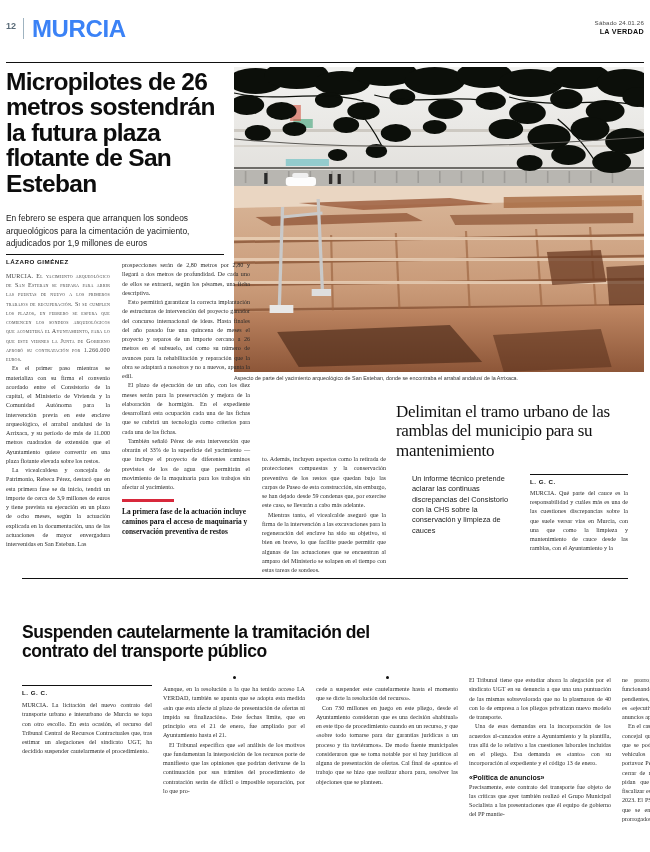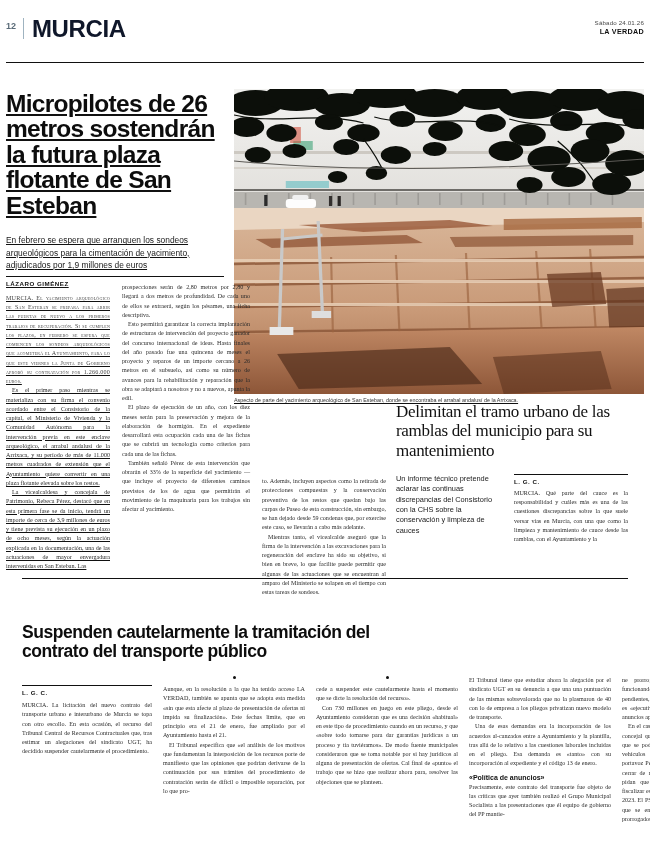--- a/index.html
+++ b/index.html
@@ -45,21 +45,21 @@
     align-self: stretch;
     background: #9fb3c0;
     margin-right: 8px;
     height: 21px;
   }
   .section-name {
     font-family: "Liberation Sans", sans-serif;
     font-weight: bold;
     font-size: 24px;
     letter-spacing: -0.4px;
-    color: #0f172a;
+    color: #3b82f6;
     line-height: 0.92;
   }
   .masthead-right {
     margin-left: auto;
     text-align: right;
     line-height: 1.25;
     padding-top: 1px;
   }
   .edition-date {
     font-size: 6.2px;
@@ -123,21 +123,21 @@
   }
   .subhead {
     font-family: "Liberation Sans", sans-serif;
     font-size: 7px;
     font-weight: bold;
     color: #111;
     margin: 5px 0 2px 0;
   }
 
   
-  .article-1 { position: relative; margin-top: 22px; text-decoration: underline; }
+  .article-1 { position: relative; margin-top: 0; }
   .a1-top { display: flex; gap: 10px; }
   .a1-left { width: 218px; flex: 0 0 218px; }
   .a1-headline {
     font-size: 24.5px;
     line-height: 1.04;
     margin: 6px 0 0 0;
   }
   .a1-lead {
     margin-top: 16px;
     font-size: 8.4px;
@@ -194,21 +194,21 @@
     width: 232px;
   }
   .a2-headline {
     font-family: Liberation Serif, serif;
     font-weight: normal;
     font-size: 17px;
     line-height: 1.13;
     letter-spacing: -0.3px;
     color: #111;
   }
-  .a2-body { display: flex; gap: 10px; margin-top: 10px; }
+  .a2-body { display: flex; gap: 10px; margin-top: 10px; margin-left: 16px; }
   .a2-lead {
     width: 108px;
     flex: 0 0 108px;
     font-size: 7.4px;
     line-height: 1.4;
   }
   .a2-col { flex: 1; }
 
   
   .article-3 {
@@ -418,20 +418,24 @@
       </div>
     </div>
 
     <div style="position:absolute; left:116px; top:198px; width:128px;">
       <div class="bodytext">
         <p class="first">prospecciones serán de 2,80 metros por 2,80 y llegará a dos metros de profundidad. De cada uno de ellos se extraerá, según los pésames, una ficha descriptiva.</p>
         <p>Esto permitirá garantizar la correcta implantación de estructuras de intervención del proyecto ganador del concurso internacional de ideas. Hasta finales del año pasado fue una quincena de meses el proyecto y reparos de un importe cercano a 26 metros en el subsuelo, así como su número de avances para la rehabilitación y reparación que la obra se adaptará a nosotros y no a nuevos, apunta la edil.</p>
         <p>El plazo de ejecución de un año, con los diez meses serán para la preservación y mejora de la elaboración de hormigón. En el expediente desarrollará esta ocupación cada una de las fichas que se cubrirá un tecnología como criterios para cada una de las fichas.</p>
         <p>También señaló Pérez de esta intervención que obrarán el 33% de la superficie del yacimiento —que incluye el proyecto de diferentes caminos previstos de los de agua que permitirán el movimiento de la maquinaria para los trabajos sin afectar al yacimiento.</p>
       </div>
+      <div class="pullquote">
+        <div class="red-rule"></div>
+        <div class="pq-text">La primera fase de la actuación incluye caminos para el acceso de maquinaria y conservación preventiva de restos</div>
+      </div>
     </div>
 
     <div style="position:absolute; left:256px; top:392px; width:124px;">
       <div class="bodytext">
         <p class="first">to. Además, incluyen aspectos como la retirada de protecciones compuestas y la conservación preventiva de los restos que quedan bajo las carpas de Paseo de esta construcción, sin embargo, se han dejado desde 59 condenas que, por exercise este caso, se llevarán a cabo más adelante.</p>
         <p>Mientras tanto, el vicealcalde aseguró que la firma de la intervención a las excavaciones para la regeneración del enclave ha sido su objetivo, si bien en breve, lo que facilite puede permitir que algunas de las actuaciones que se encuentran al amparo del Ministerio se solapen en el tiempo con estas tareas de sondeos.</p>
       </div>
     </div>
   </div>
 

